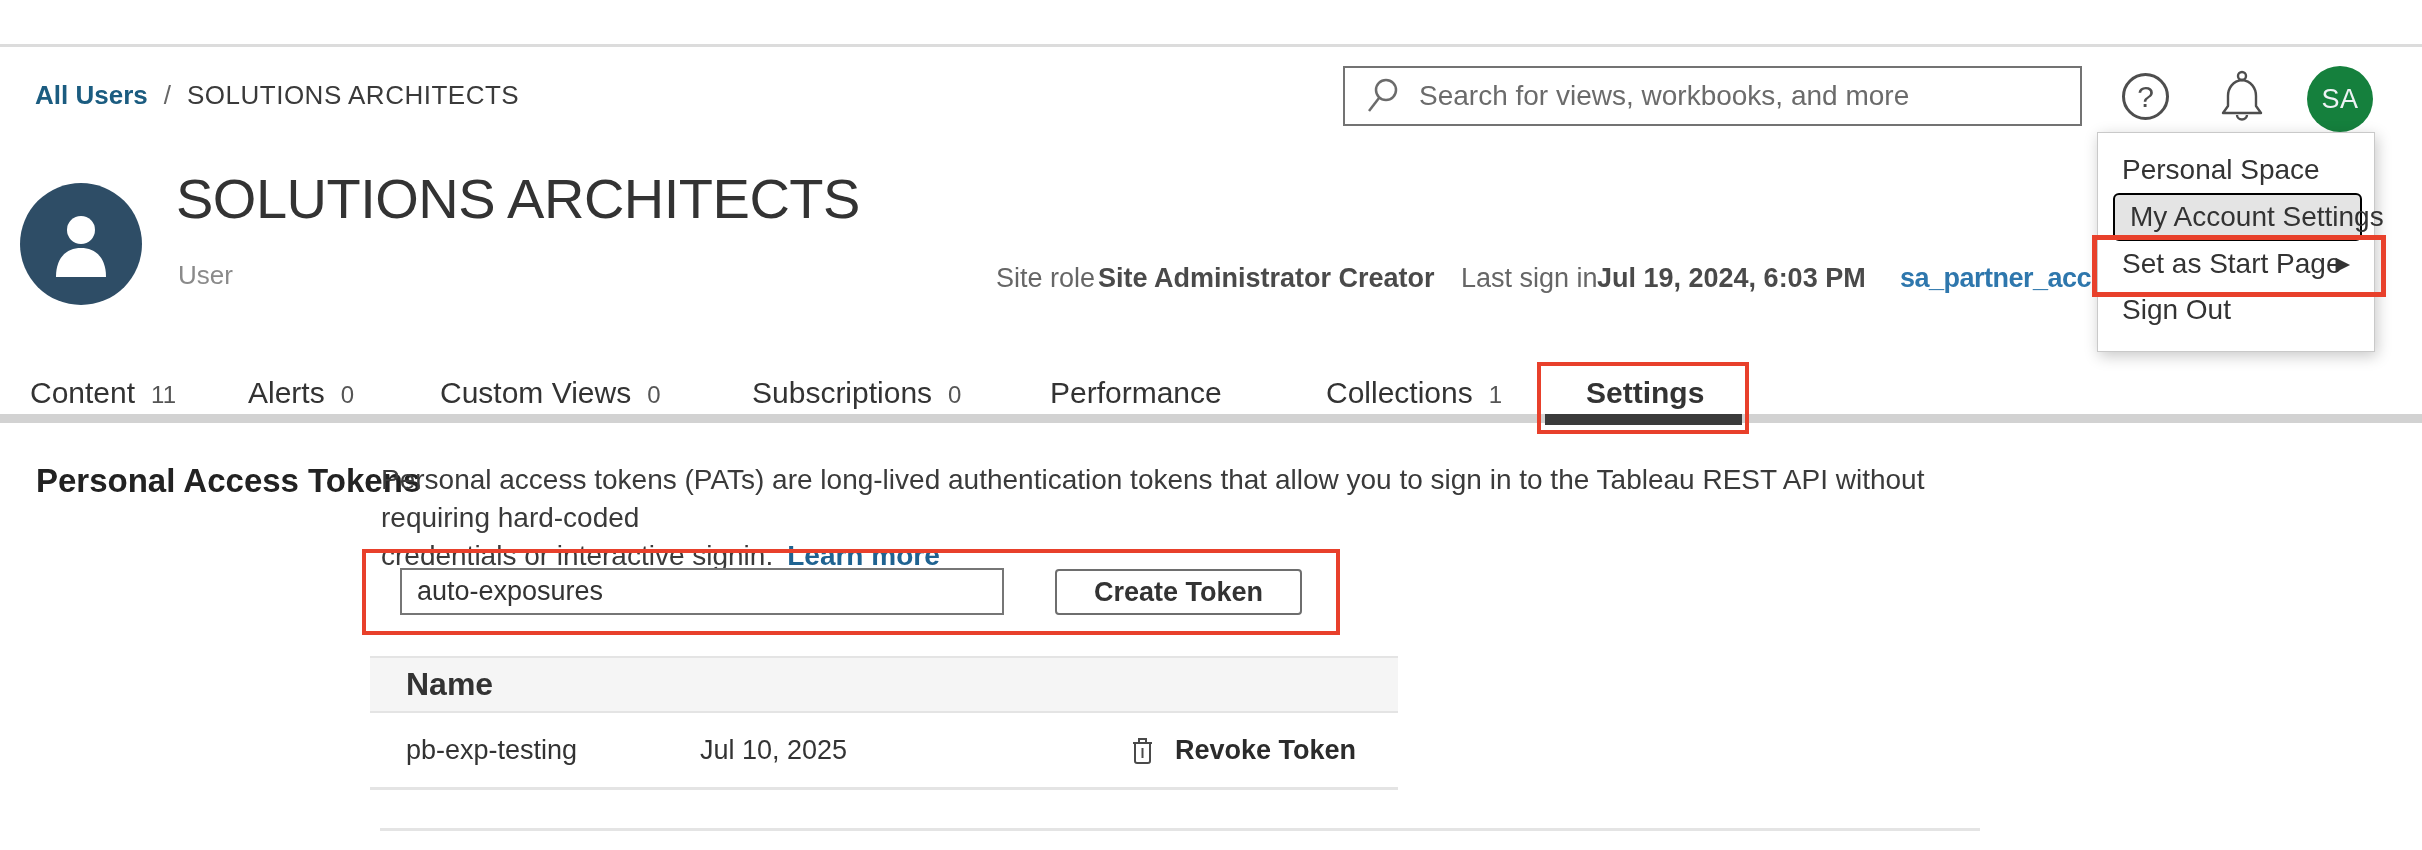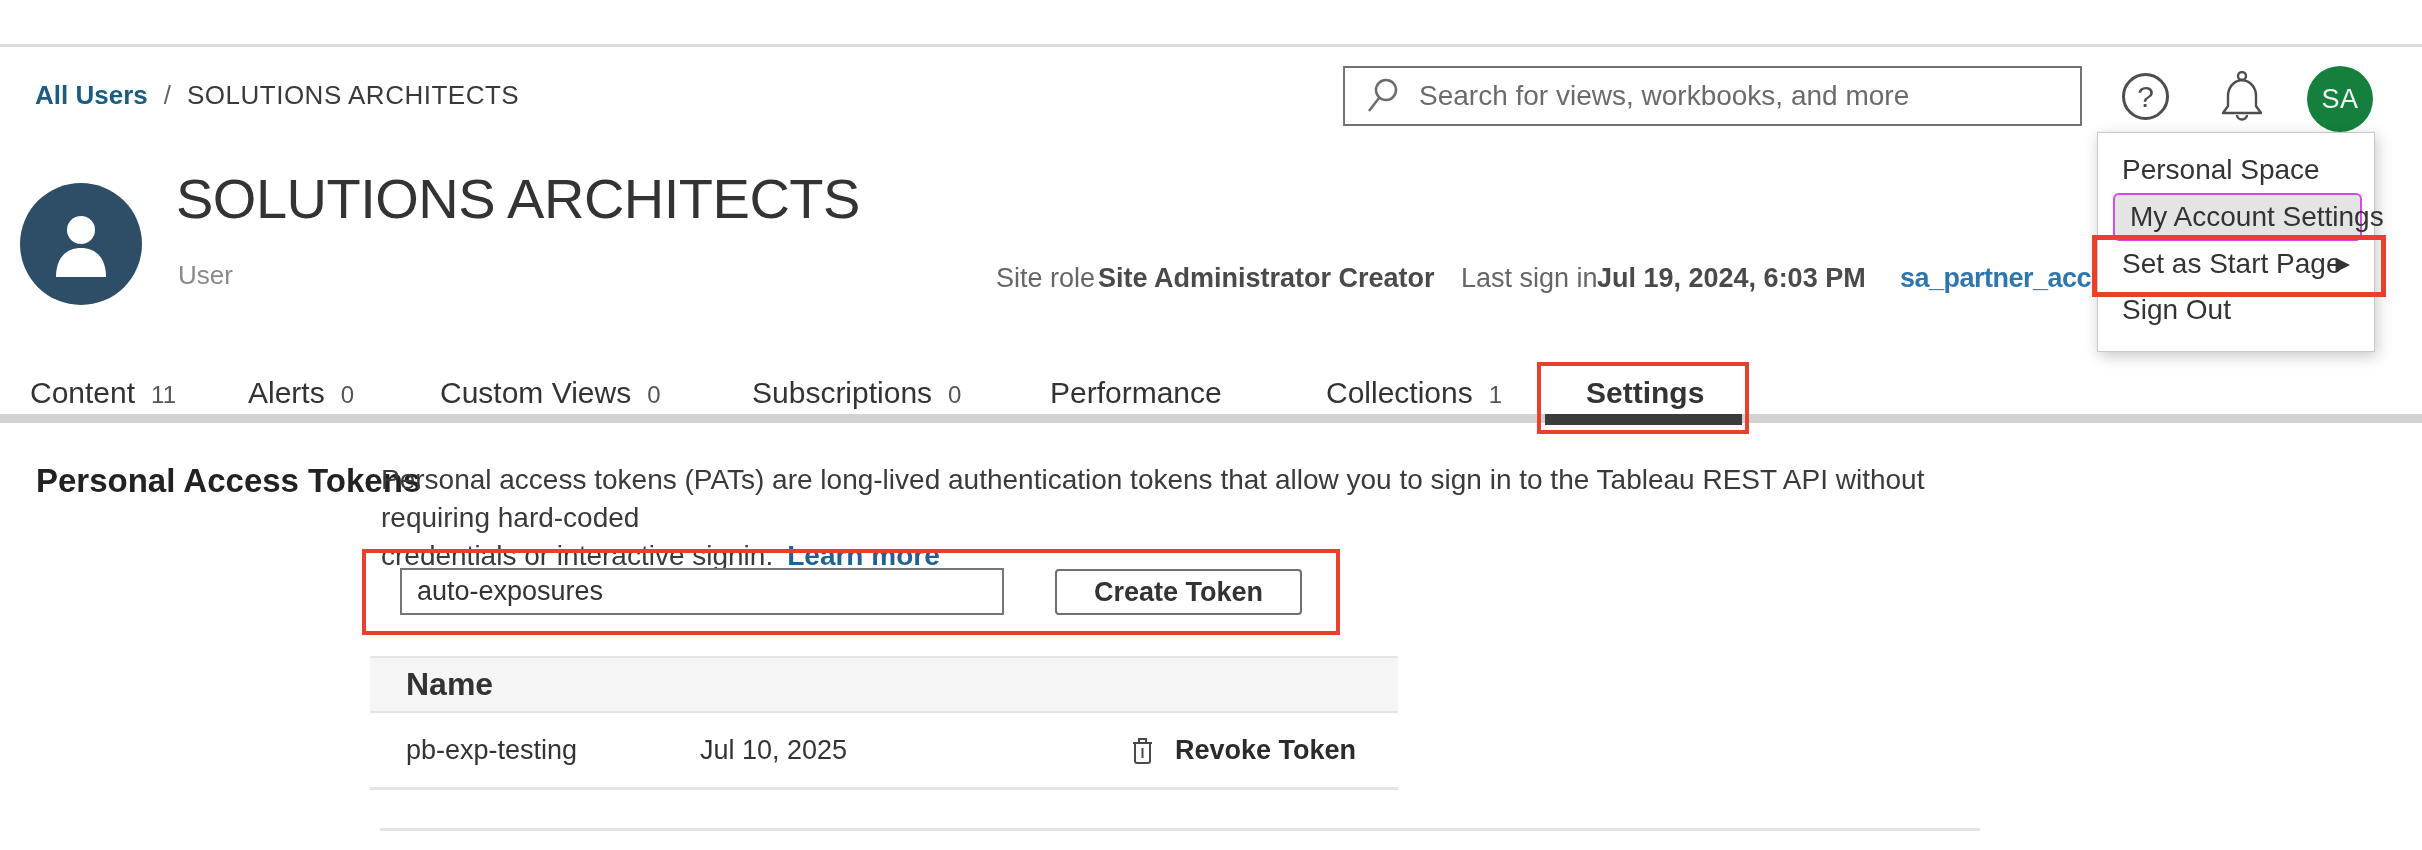--- a/index.html
+++ b/index.html
@@ -35,21 +35,21 @@
   .avatar-top { left:2307px; top:22px; width:66px; height:66px; border-radius:50%;
     background:#15803d; color:#eef2f5; display:flex; align-items:center; justify-content:center;
     font-size:27px; cursor:pointer; letter-spacing:0.5px; }
 
   
   .account-dropdown { left:2097px; top:88px; width:278px; background:#fff;
     border:1px solid #c9c9c9; box-shadow:2px 4px 14px rgba(0,0,0,.22);
     padding:14px 0 18px 0; z-index:6; font-size:28px; color:#333; }
   .menu-item { height:46px; line-height:46px; padding-left:24px; cursor:pointer; white-space:nowrap; }
   .menu-item-highlight { height:48px; line-height:44px; margin:0 12px 0 15px; padding-left:15px;
-    background:#e4e4e4; border:2px solid #d946ef; border-radius:6px; }
+    background:#e4e4e4; border:2px solid #000000; border-radius:6px; }
   .submenu-arrow { float:right; margin-right:24px; font-size:19px; color:#333; }
   .annotation-box { border:5px solid #e8402b; background:transparent; pointer-events:none; z-index:7; }
   .box-mas { left:2092px; top:191px; width:294px; height:62px; }
 
   
   .avatar-big { left:20px; top:139px; width:122px; height:122px; border-radius:50%; background:#2e4d66; }
   .page-title { left:176px; top:122px; font-size:56px; font-weight:400; color:#333; letter-spacing:-0.5px; white-space:nowrap; }
   .page-subtitle { left:178px; top:216px; font-size:26px; color:#8a8a8a; }
 
   .meta { top:219px; font-size:27px; white-space:nowrap; }

